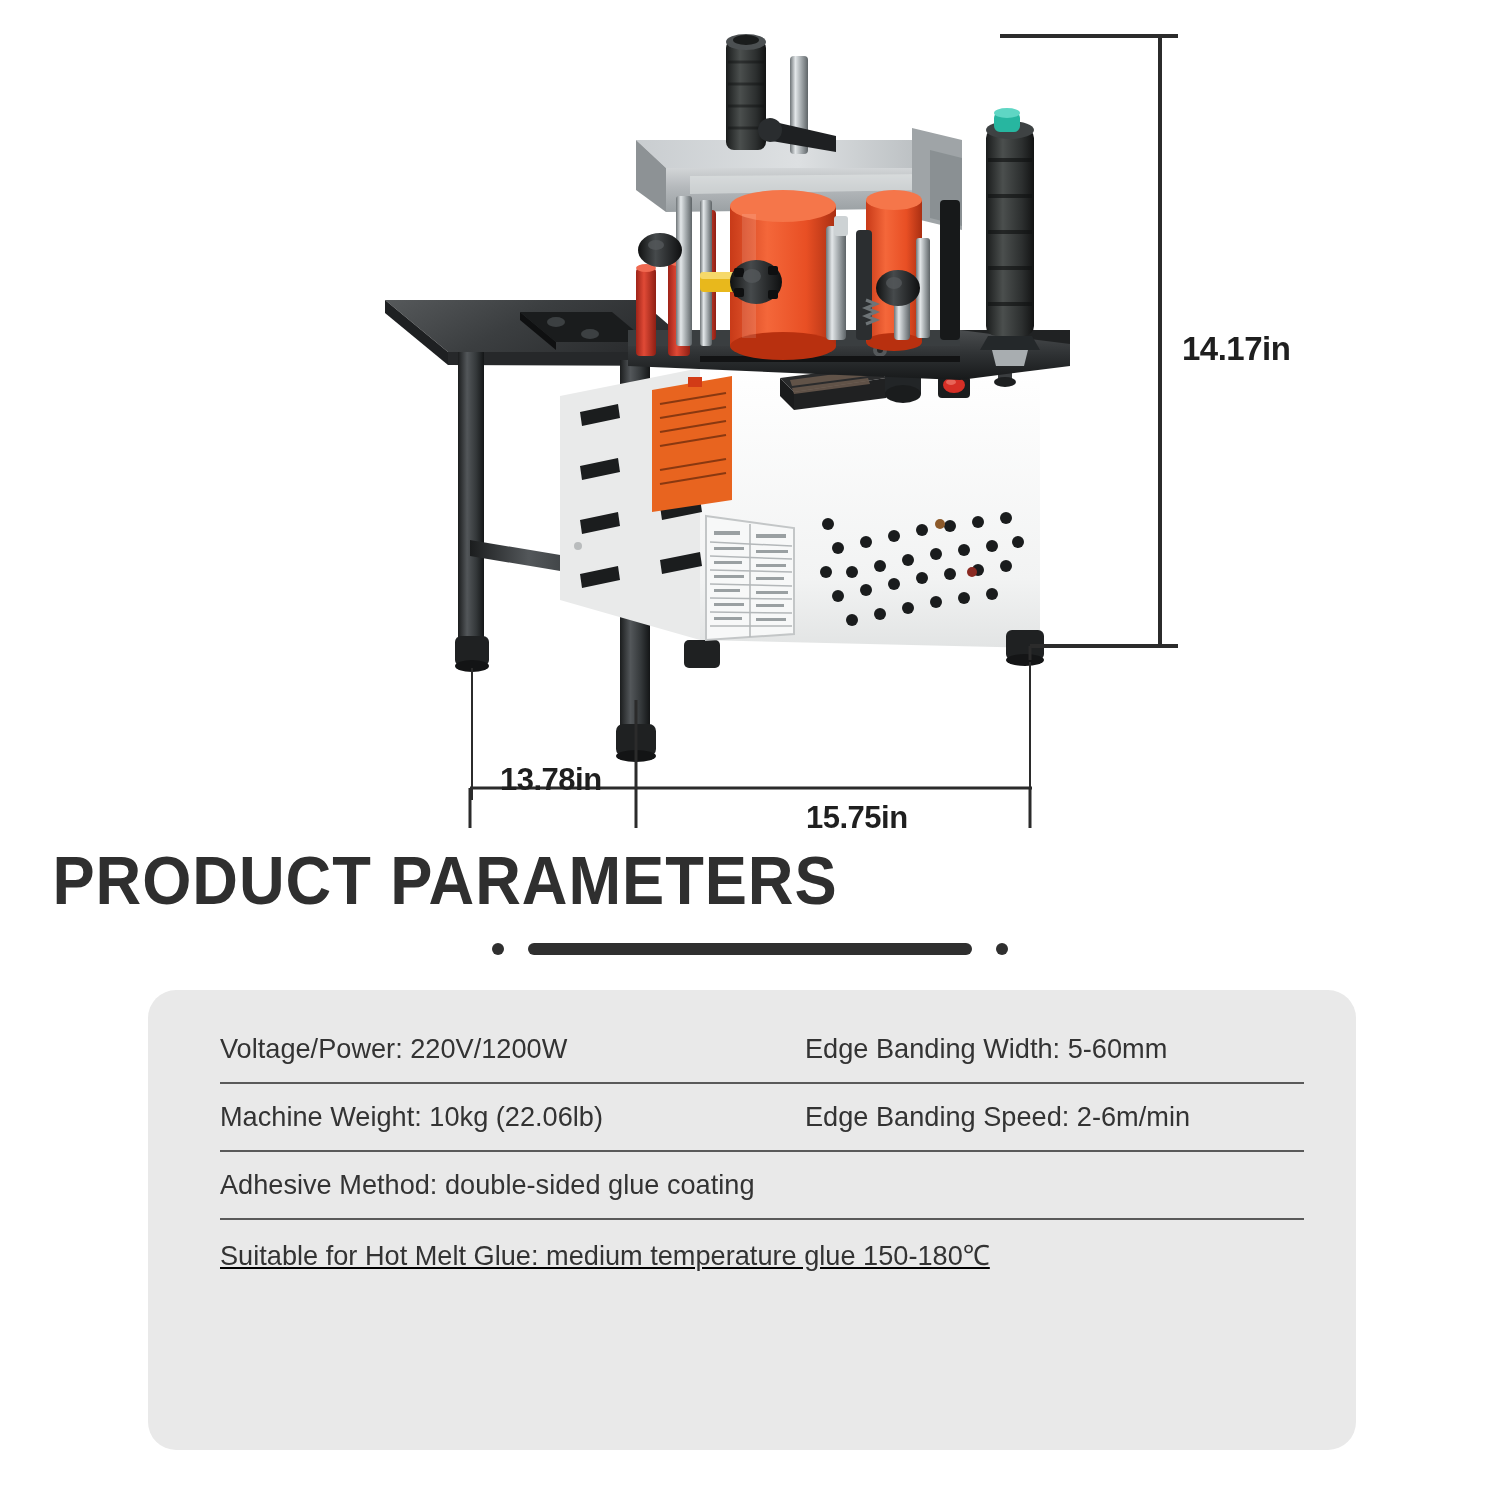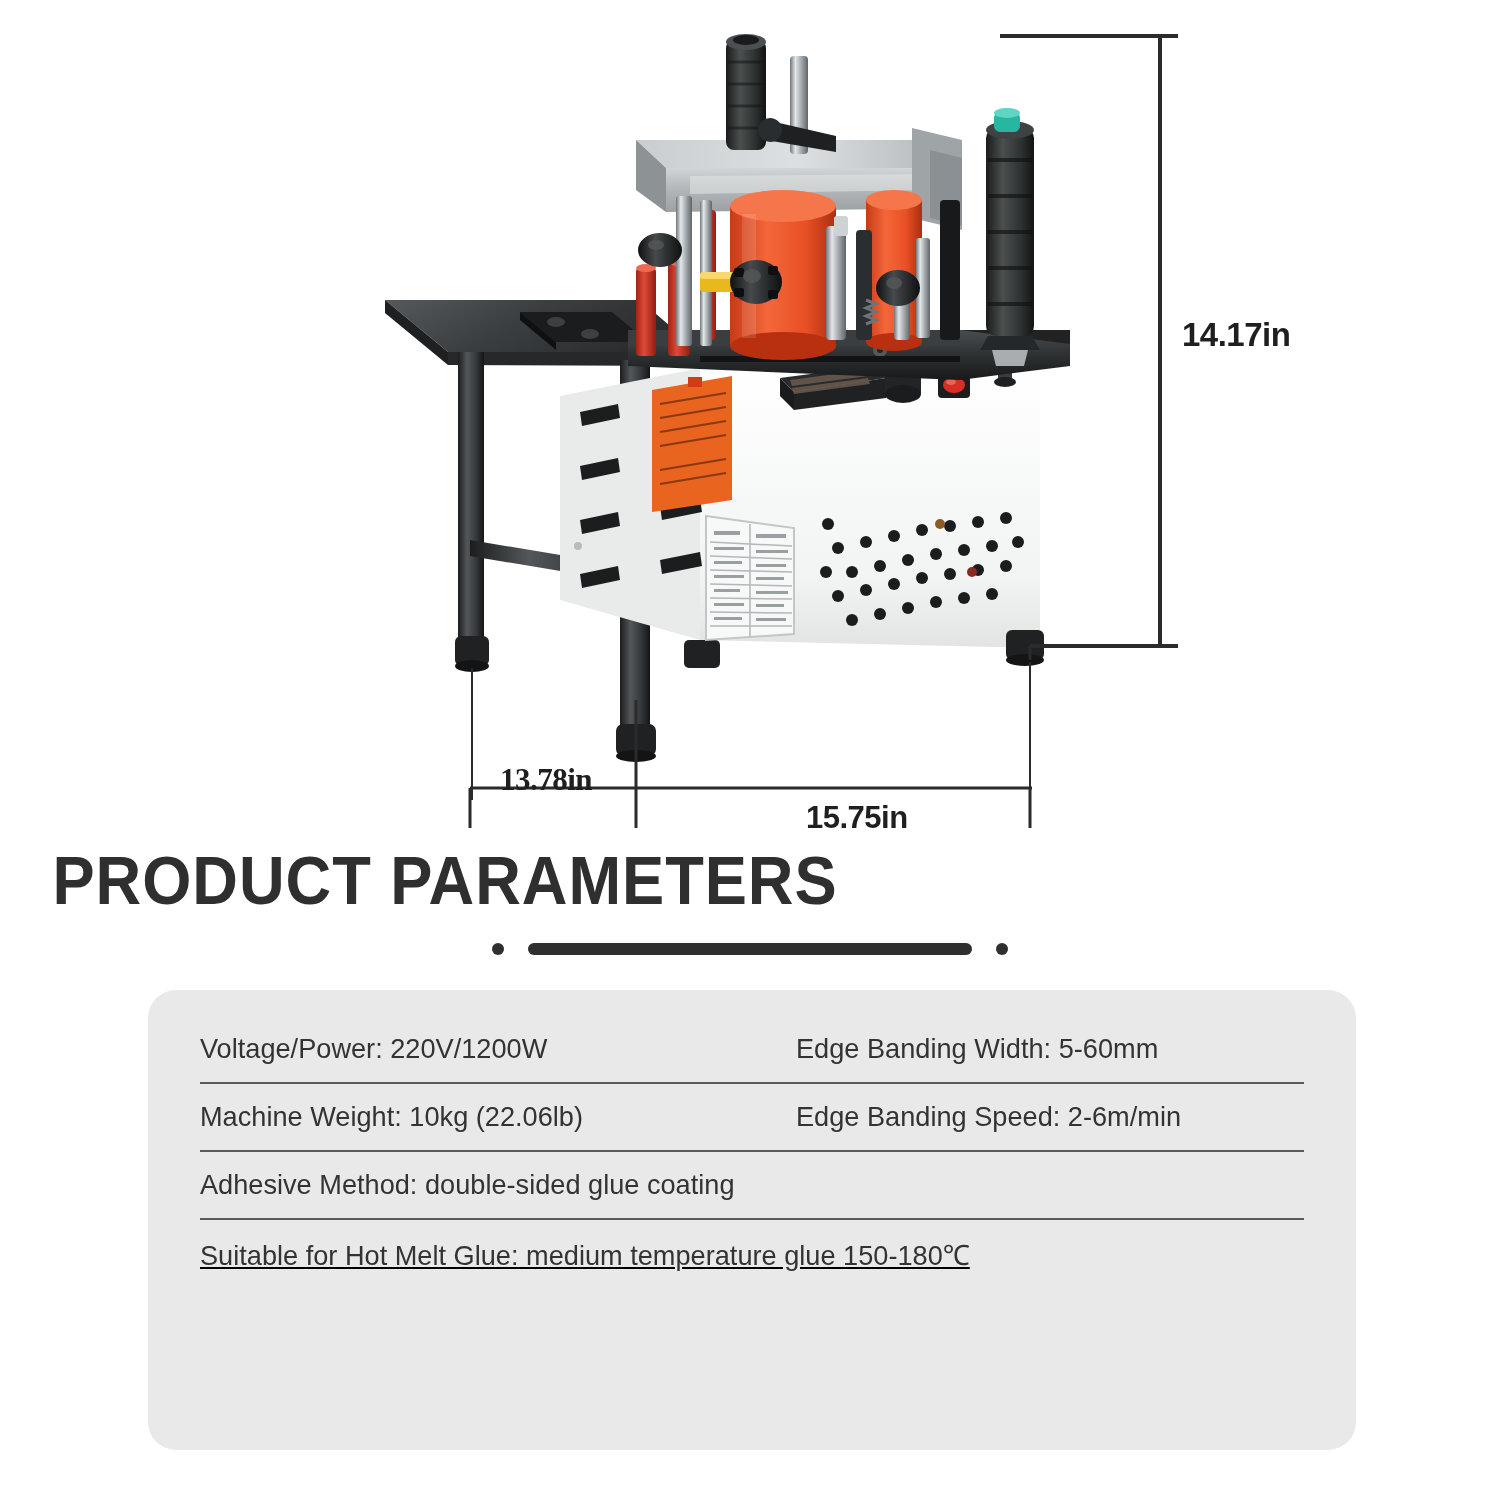--- a/index.html
+++ b/index.html
@@ -60,21 +60,21 @@
   #title-ornament .orn-dot.left { left: 22px; }
   #title-ornament .orn-dot.right { right: 22px; }
 
   
   #spec-panel {
     position: absolute;
     left: 148px; top: 990px;
     width: 1208px; height: 460px;
     background: #e9e9e9;
     border-radius: 28px;
-    padding: 26px 52px 26px 52px;
+    padding: 26px 52px 26px 72px;
   }
   .spec-row {
     display: flex;
     align-items: center;
     height: 68px;
     border-bottom: 2px solid #5a5a5a;
   }
   .spec-row.last { border-bottom: none; text-decoration: underline; }
   .spec-cell {
     font-size: 28px;
@@ -438,22 +438,22 @@
       <line x1="472" y1="668" x2="472" y2="800" stroke-width="2"></line>
       <line x1="636" y1="756" x2="636" y2="800" stroke-width="2"></line>
       <line x1="1030" y1="662" x2="1030" y2="800" stroke-width="2"></line>
       <line x1="470" y1="788" x2="1032" y2="788" stroke-width="3"></line>
       <line x1="470" y1="788" x2="470" y2="828" stroke-width="3"></line>
       <line x1="636" y1="700" x2="636" y2="828" stroke-width="3"></line>
       <line x1="1030" y1="788" x2="1030" y2="828" stroke-width="3"></line>
     </g>
   </svg>
 
-  <div class="dim-label" style="left:1182px; top:316px; font-size:33px;">14.17in</div>
-  <div class="dim-label" style="left:500px; top:762px; font-size:31px;font-family:Liberation Serif, serif;">13.78in</div>
+  <div class="dim-label" style="left:1182px; top:330px; font-size:33px;">14.17in</div>
+  <div class="dim-label" style="left:500px; top:762px; font-size:31px;">13.78in</div>
   <div class="dim-label" style="left:806px; top:800px; font-size:31px;">15.75in</div>
 
   <div id="title-block">
     <h1 id="product-title">PRODUCT PARAMETERS</h1>
     <div id="title-ornament">
       <span class="orn-dot left"></span>
       <span class="orn-bar"></span>
       <span class="orn-dot right"></span>
     </div>
   </div>

